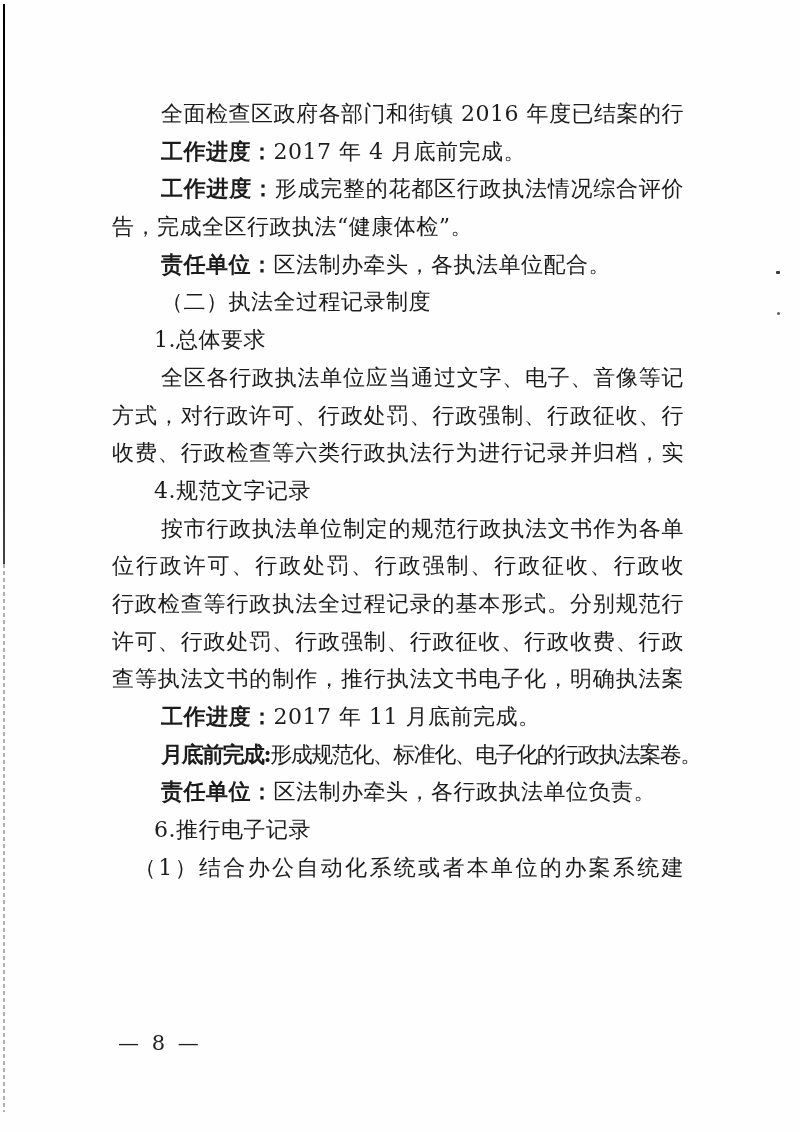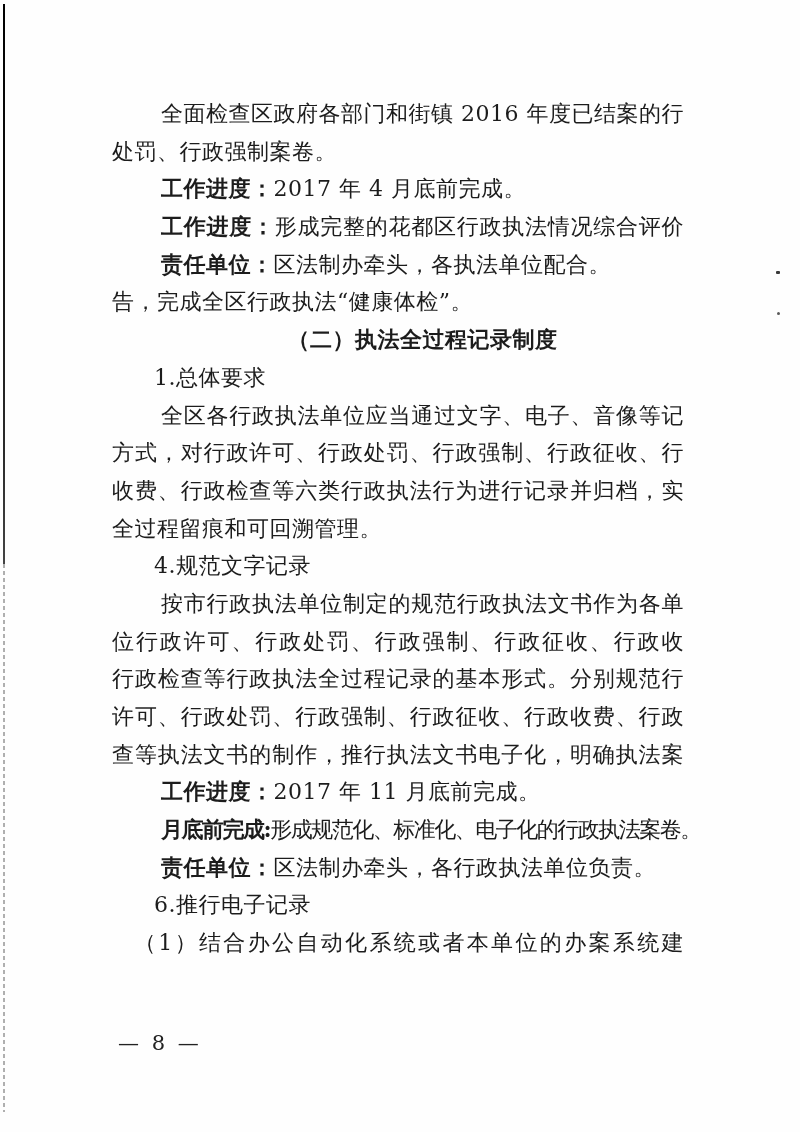--- a/index.html
+++ b/index.html
@@ -69,21 +69,21 @@
   }
   p.line.fill {
     white-space: normal;
     text-align: justify;
     text-align-last: justify;
     overflow: hidden;
   }
   p.line.ind-para { padding-left: 49px; }
   p.line.ind-num  { padding-left: 42px; }
   p.line.ind-brk  { padding-left: 22px; }
-  p.line.bold { font-weight: bold; text-align: center; }
+  p.line.bold { font-weight: normal; }
   p.line.tight { letter-spacing: -1.5px; }
   .label { font-weight: bold; text-align: center; }
   
   .page-number {
     position: absolute;
     left: 118px;
     top: 1029px;
     font-size: 21px;
     letter-spacing: 3px;
     color: #222222;
@@ -96,31 +96,29 @@
 
 <div class="page">
 
   <div class="edge-line-top"></div>
   <div class="edge-line-bottom"></div>
   <div class="speck-1"></div>
   <div class="speck-2"></div>
 
   <div class="doc-body">
       <p class="line ind-para fill"><span class="text">全面检查区政府各部门和街镇 2016 年度已结案的行政</span></p>
-      <p class="line"><span class="text">处罚、行政强制案卷。</span></p>
       <p class="line ind-para"><span class="label">工作进度：</span><span class="text">2017 年 4 月底前完成。</span></p>
       <p class="line ind-para fill"><span class="label">工作进度：</span><span class="text">形成完整的花都区行政执法情况综合评价报</span></p>
+      <p class="line"><span class="text">告，完成全区行政执法“健康体检”。</span></p>
       <p class="line ind-para"><span class="label">责任单位：</span><span class="text">区法制办牵头，各执法单位配合。</span></p>
-      <p class="line"><span class="text">告，完成全区行政执法“健康体检”。</span></p>
       <p class="line ind-para bold"><span class="text">（二）执法全过程记录制度</span></p>
       <p class="line ind-num"><span class="text">1.总体要求</span></p>
       <p class="line ind-para fill"><span class="text">全区各行政执法单位应当通过文字、电子、音像等记录</span></p>
       <p class="line fill"><span class="text">方式，对行政许可、行政处罚、行政强制、行政征收、行政</span></p>
       <p class="line fill"><span class="text">收费、行政检查等六类行政执法行为进行记录并归档，实现</span></p>
-      <p class="line"><span class="text">全过程留痕和可回溯管理。</span></p>
       <p class="line ind-num"><span class="text">4.规范文字记录</span></p>
       <p class="line ind-para fill"><span class="text">按市行政执法单位制定的规范行政执法文书作为各单</span></p>
       <p class="line fill"><span class="text">位行政许可、行政处罚、行政强制、行政征收、行政收费、</span></p>
       <p class="line fill"><span class="text">行政检查等行政执法全过程记录的基本形式。分别规范行政</span></p>
       <p class="line fill"><span class="text">许可、行政处罚、行政强制、行政征收、行政收费、行政检</span></p>
       <p class="line fill"><span class="text">查等执法文书的制作，推行执法文书电子化，明确执法案卷</span></p>
       <p class="line ind-para"><span class="label">工作进度：</span><span class="text">2017 年 11 月底前完成。</span></p>
       <p class="line ind-para tight"><span class="label">月底前完成:</span><span class="text">形成规范化、标准化、电子化的行政执法案卷。</span></p>
       <p class="line ind-para"><span class="label">责任单位：</span><span class="text">区法制办牵头，各行政执法单位负责。</span></p>
       <p class="line ind-num"><span class="text">6.推行电子记录</span></p>

